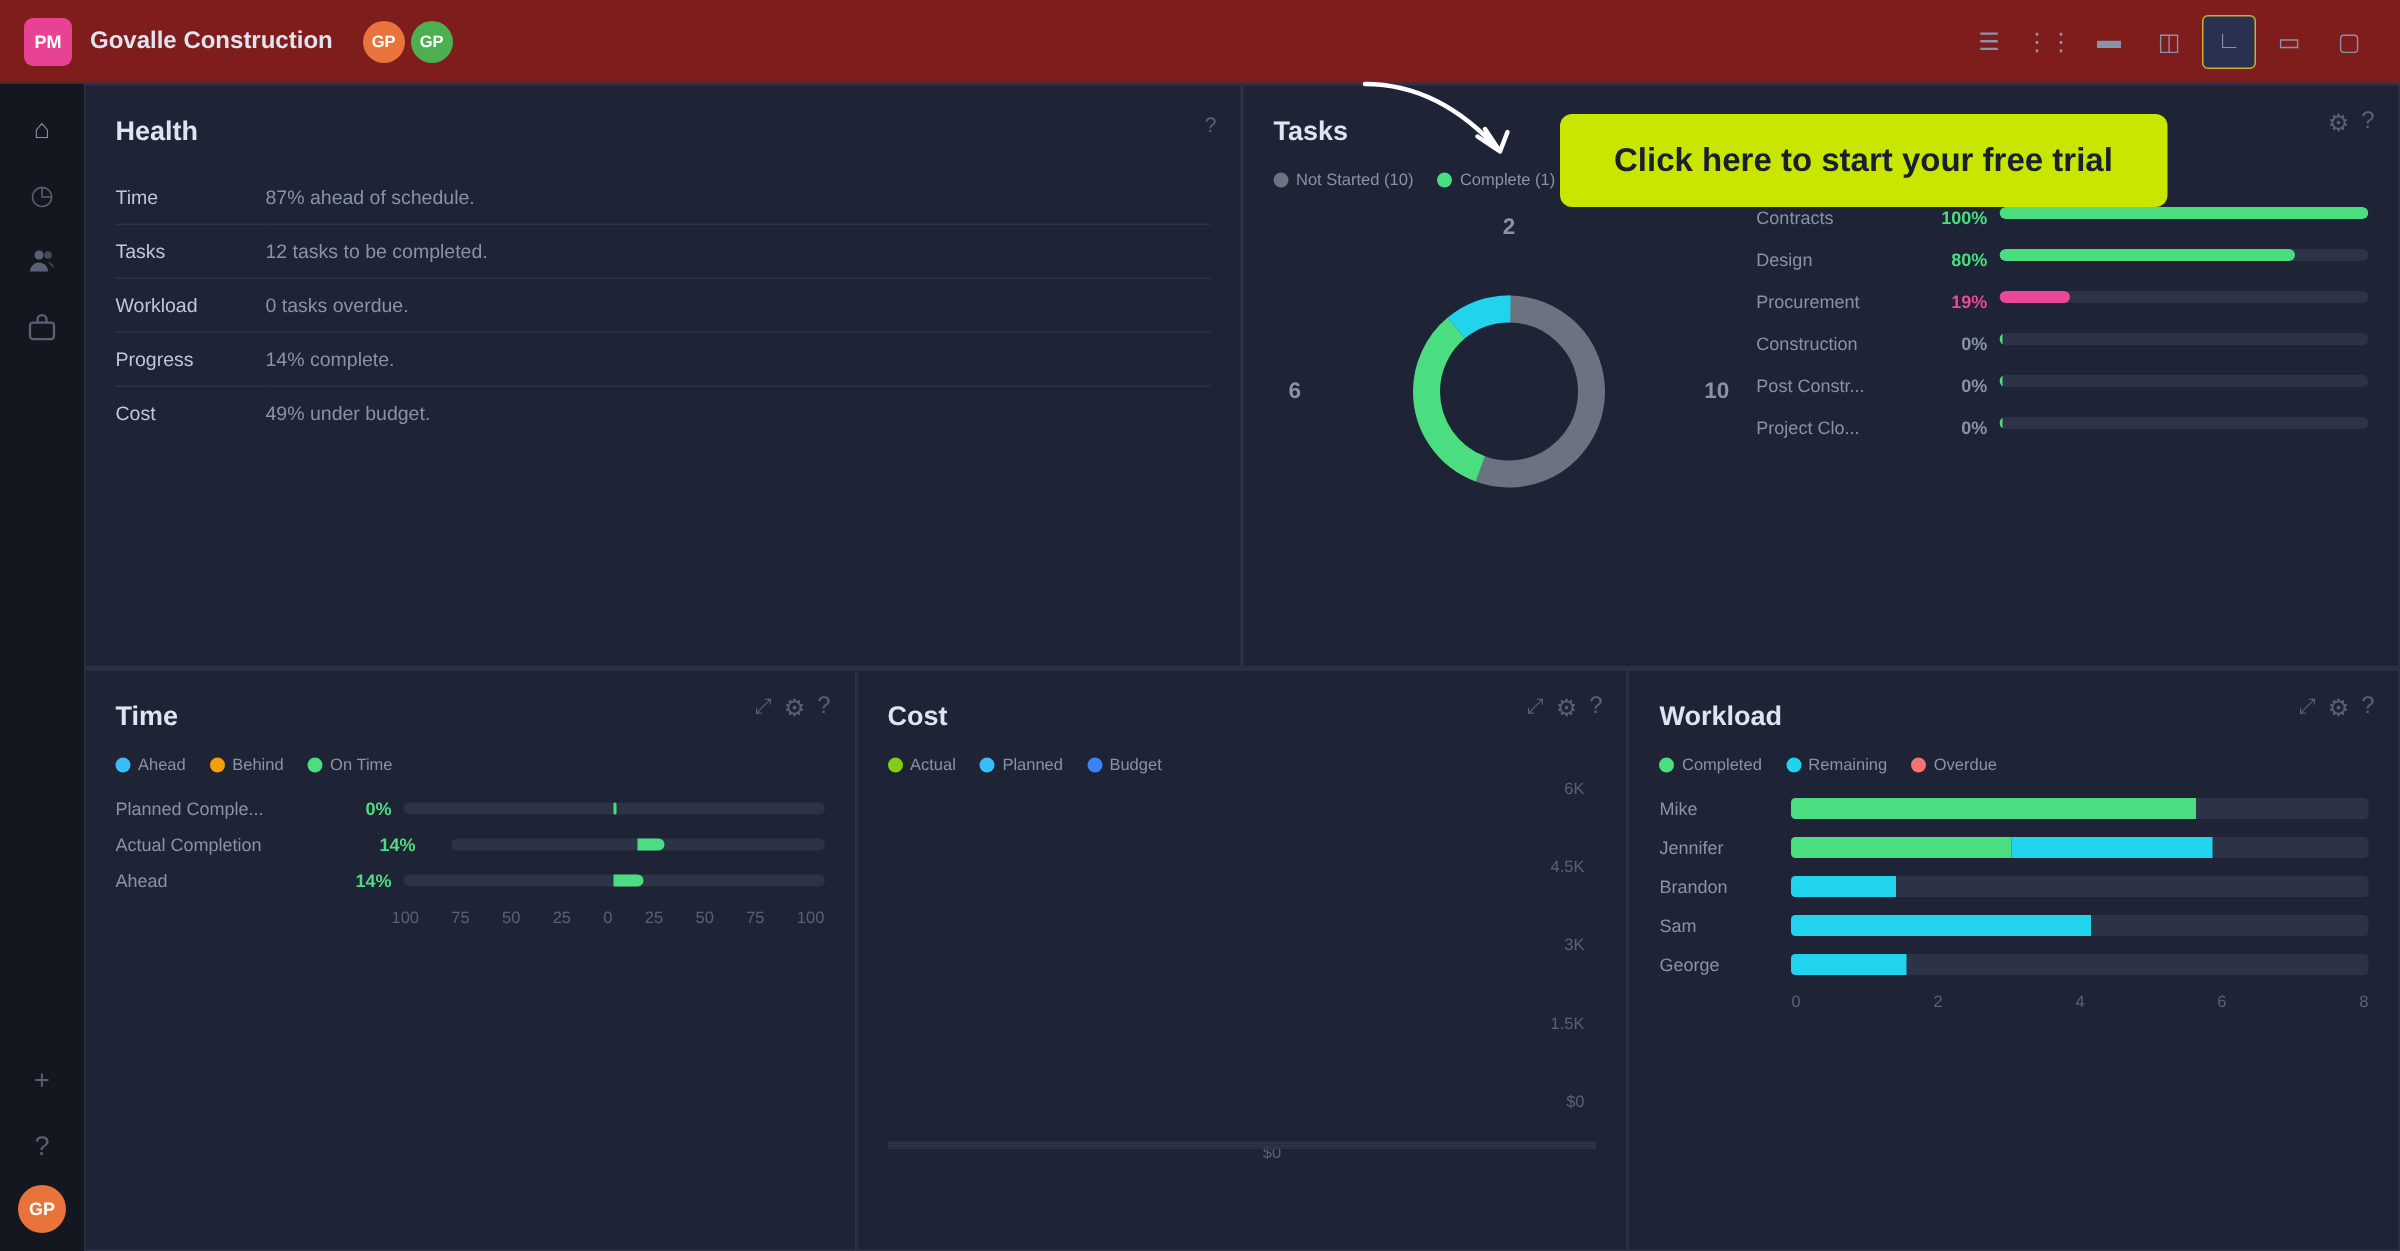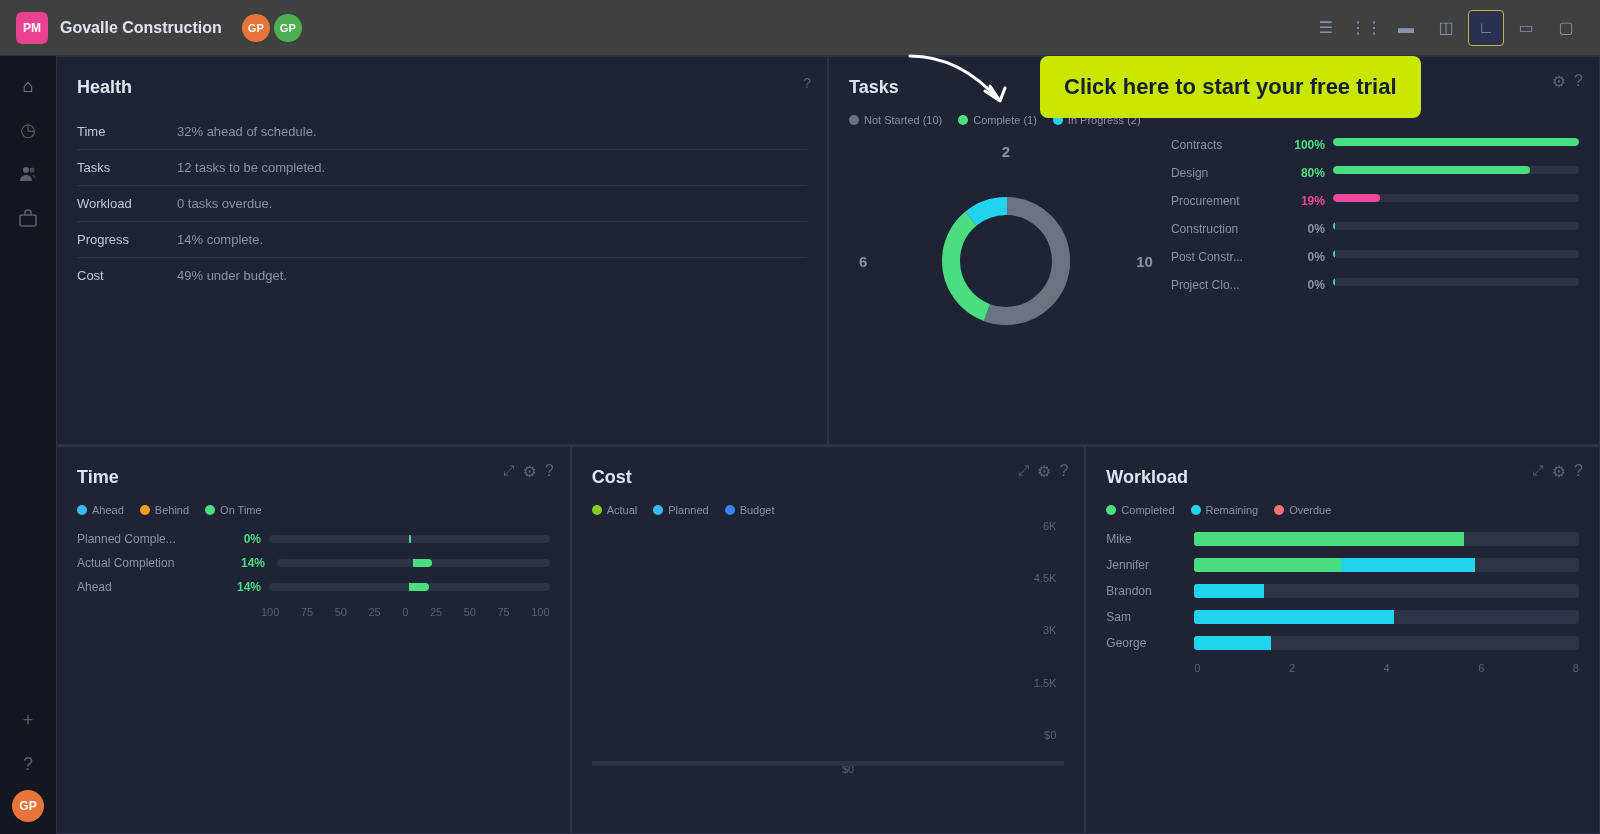--- a/index.html
+++ b/index.html
@@ -10,21 +10,21 @@
       font-size: 13px;
       width: 1600px;
       height: 834px;
       overflow: hidden;
       display: flex;
       flex-direction: column;
     }
 
     
     .header {
-      background: #404040;
+      background: #7f1d1d;
       border-bottom: 1px solid #2d3347;
       height: 56px;
       display: flex;
       align-items: center;
       padding: 0 16px;
       gap: 12px;
       flex-shrink: 0;
       position: relative;
       z-index: 100;
     }
@@ -256,27 +256,27 @@
       pointer-events: none;
       position: absolute;
       top: -10px;
       left: -80px;
     }
     .cta-banner {
       background: #c8e600;
       color: #1a1f2e;
       font-size: 22px;
       font-weight: 700;
-      padding: 18px 24px;
+      padding: 18px 36px;
       border-radius: 8px;
       cursor: pointer;
       pointer-events: all;
       white-space: nowrap;
       margin-left: 60px;
-      margin-top: 0;
+      margin-top: 20px;
     }
   </style>
 </head>
 <body>
 
 <div class="header">
   <div class="header-logo">
     <span>PM</span>
   </div>
   <span class="header-title">Govalle Construction</span>
@@ -337,21 +337,21 @@
 
   <div style="flex:1; display:flex; border-bottom:1px solid #2d3347;">
 
     <div class="panel" style="flex:1; border-right:1px solid #2d3347;">
       <div class="panel-title">Health</div>
       <span class="panel-help">?</span>
       <table class="health-table">
         <tbody>
           <tr>
                 <td>Time</td>
-                <td>32% ahead of schedule.</td>
+                <td>87% ahead of schedule.</td>
               </tr>
           <tr>
                 <td>Tasks</td>
                 <td>12 tasks to be completed.</td>
               </tr>
           <tr>
                 <td>Workload</td>
                 <td>0 tasks overdue.</td>
               </tr>
           <tr>
@@ -473,21 +473,21 @@
       </div>
 
       <div style="margin-bottom:8px;">
         <div style="display:flex; align-items:center; gap:8px; margin-bottom:10px;">
           <span style="width:140px; color:#8892a8; font-size:12px;">Planned Comple...</span>
           <span style="color:#4ade80; font-size:12px; font-weight:600; min-width:36px; text-align:right;">0%</span>
           <div style="flex:1; height:8px; background:#2d3347; border-radius:4px; position:relative;">
             <div style="position:absolute; left:50%; width:2px; height:100%; background:#4ade80; border-radius:4px;"></div>
           </div>
         </div>
-        <div style="display:flex; align-items:center; gap:12px; margin-bottom:10px;">
+        <div style="display:flex; align-items:center; gap:24px; margin-bottom:10px;">
           <span style="width:140px; color:#8892a8; font-size:12px;">Actual Completion</span>
           <span style="color:#4ade80; font-size:12px; font-weight:600; min-width:36px; text-align:right;">14%</span>
           <div style="flex:1; height:8px; background:#2d3347; border-radius:4px; position:relative;">
             <div style="position:absolute; left:50%; width:7%; height:100%; background:#4ade80; border-radius:0 4px 4px 0;"></div>
           </div>
         </div>
         <div style="display:flex; align-items:center; gap:8px; margin-bottom:10px;">
           <span style="width:140px; color:#8892a8; font-size:12px;">Ahead</span>
           <span style="color:#4ade80; font-size:12px; font-weight:600; min-width:36px; text-align:right;">14%</span>
           <div style="flex:1; height:8px; background:#2d3347; border-radius:4px; position:relative;">

